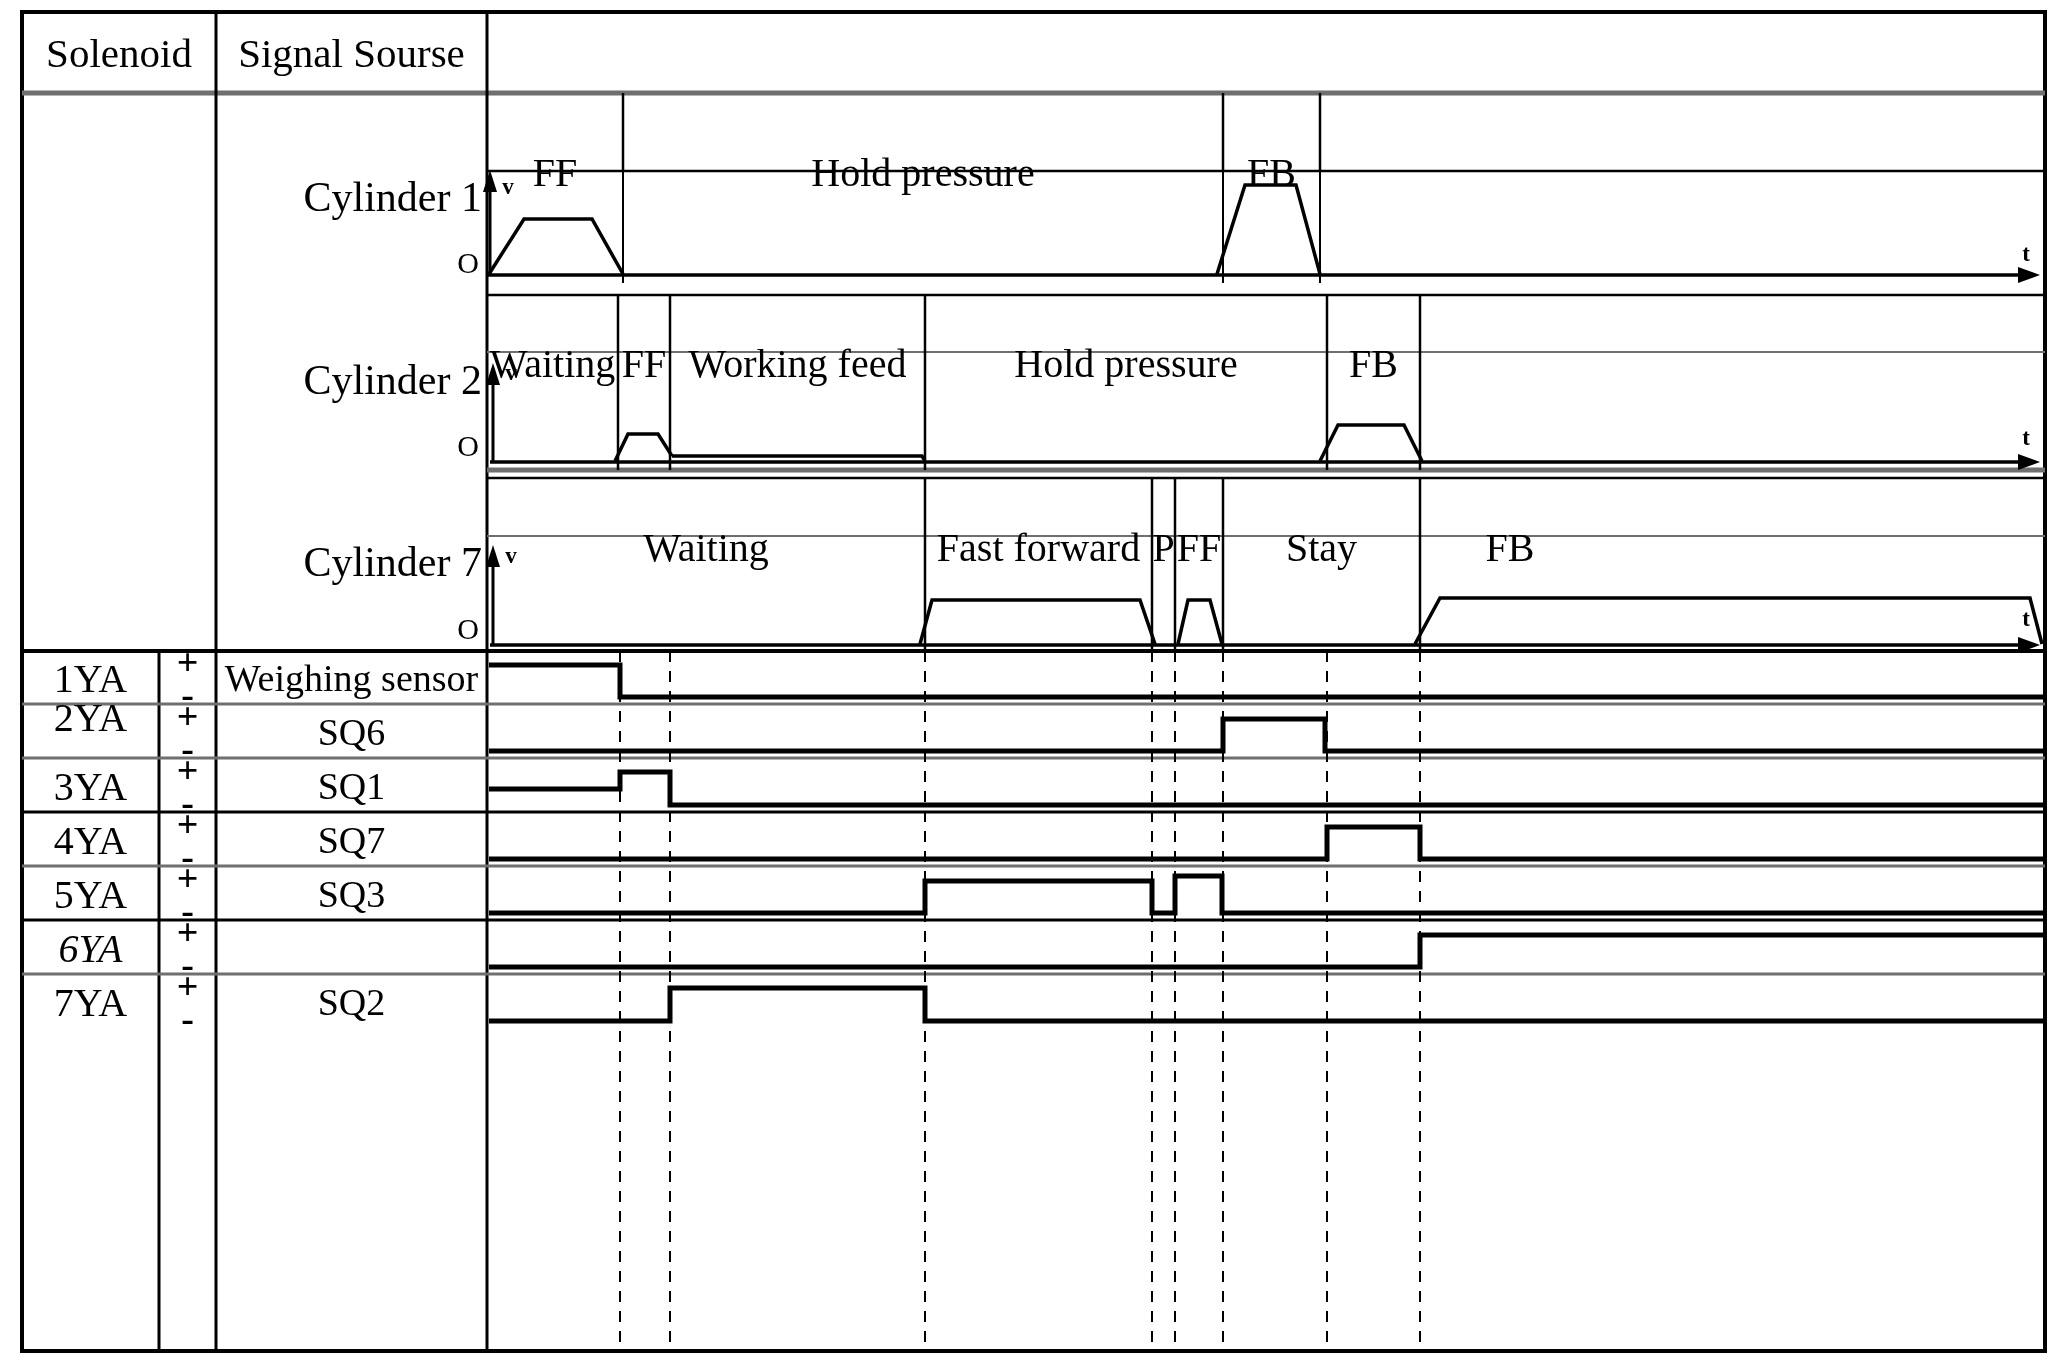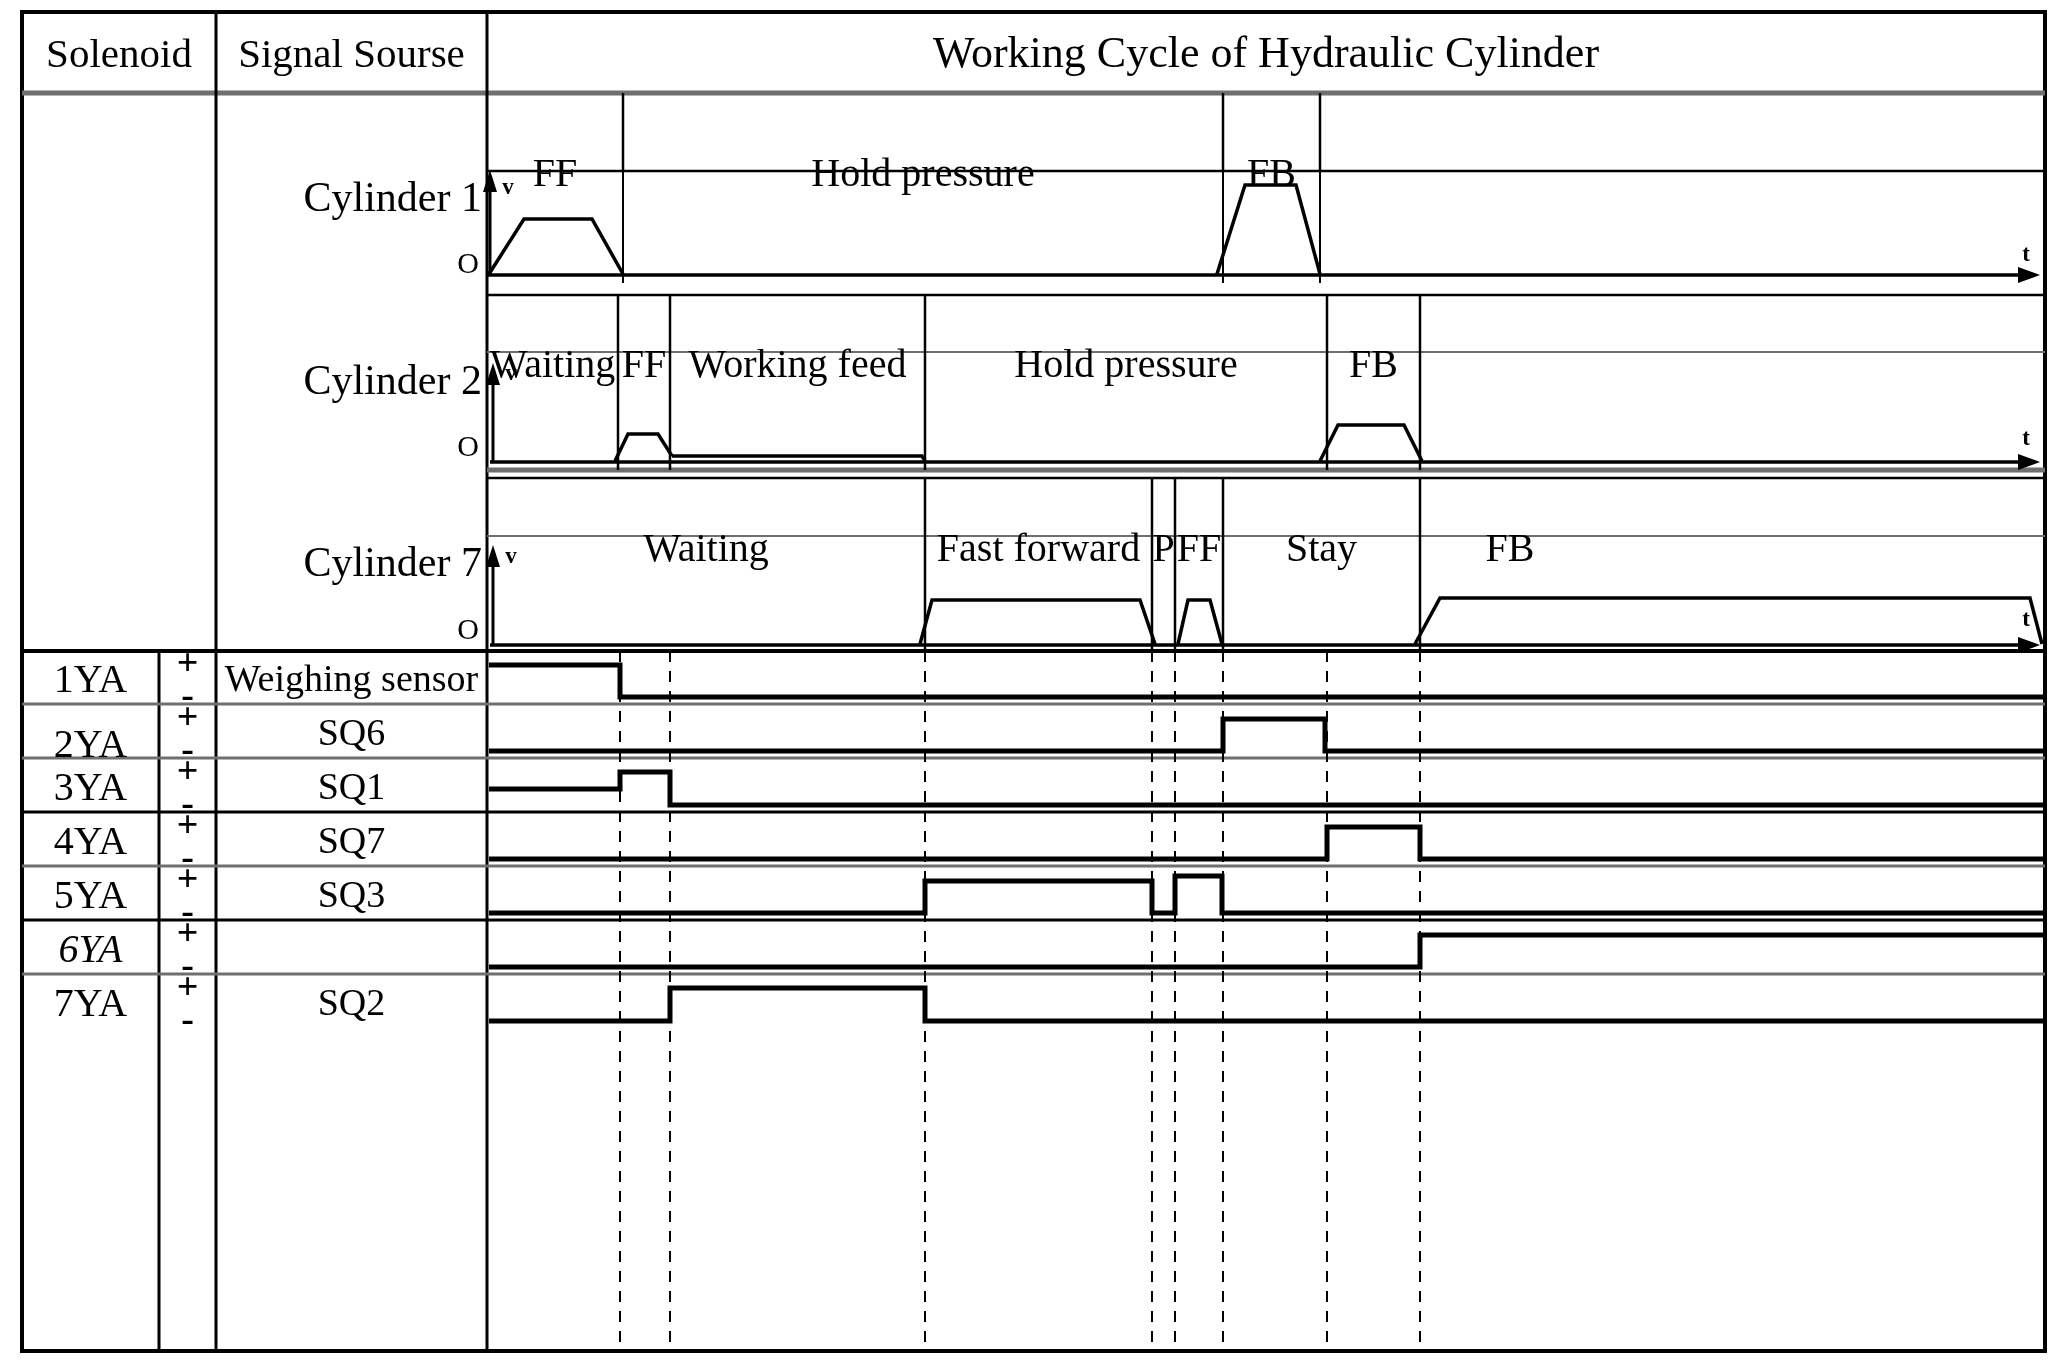--- a/index.html
+++ b/index.html
@@ -100,21 +100,20 @@
     <line x1="1152" y1="651" x2="1152" y2="1351"></line>
     <line x1="1175" y1="651" x2="1175" y2="1351"></line>
     <line x1="1223" y1="651" x2="1223" y2="1351"></line>
     <line x1="1327" y1="651" x2="1327" y2="1351"></line>
     <line x1="1420" y1="651" x2="1420" y2="1351"></line>
   </g>
 </svg>
 
 <div class="cell-txt hdr" style="left:22px;top:14px;width:194px;height:79px;">Solenoid</div>
 <div class="cell-txt hdr" style="left:216px;top:14px;width:271px;height:79px;">Signal Sourse</div>
-<div class="cell-txt big" style="left:487px;top:14px;width:1558px;height:79px;">Working Cycle of Hydraulic Cylinder</div>
 
 <div class="cell-txt phase" style="left:487px;top:96px;width:136px;height:74px;">FF</div>
 <div class="cell-txt phase" style="left:623px;top:96px;width:600px;height:74px;">Hold pressure</div>
 <div class="cell-txt phase" style="left:1223px;top:96px;width:97px;height:74px;">FB</div>
 
 <div class="cell-txt cylname" style="left:270px;top:172px;width:212px;height:50px;justify-content:flex-end;">Cylinder 1</div>
 <div class="cell-txt axlab" style="left:497px;top:176px;width:22px;height:22px;">v</div>
 <div class="cell-txt axlab" style="left:456px;top:250px;width:24px;height:26px;font-size:30px;font-weight:normal;">O</div>
 <div class="cell-txt axlab" style="left:2016px;top:242px;width:20px;height:24px;">t</div>
 
@@ -180,21 +179,21 @@
   <path d="M1415,644 L1440,598 L2030,598 L2042,644" fill="none" stroke="#000" stroke-width="3.5"></path>
 </svg>
 
 <div class="cell-txt sol" style="left:22px;top:653px;width:137px;height:51px;">1YA</div>
 <div class="pm cell-txt" style="left:159px;top:653px;width:57px;height:51px;">
   <span>+</span>
   <span>-</span>
 </div>
 <div class="cell-txt src" style="left:216px;top:653px;width:271px;height:51px;">Weighing sensor</div>
 
-<div class="cell-txt sol" style="left:22px;top:715px;width:137px;height:57px;">2YA</div>
+<div class="cell-txt sol" style="left:22px;top:689px;width:137px;height:57px;">2YA</div>
 <div class="pm cell-txt" style="left:159px;top:707px;width:57px;height:51px;">
   <span>+</span>
   <span>-</span>
 </div>
 <div class="cell-txt src" style="left:216px;top:707px;width:271px;height:51px;">SQ6</div>
 
 <div class="cell-txt sol" style="left:22px;top:761px;width:137px;height:51px;">3YA</div>
 <div class="pm cell-txt" style="left:159px;top:761px;width:57px;height:51px;">
   <span>+</span>
   <span>-</span>

